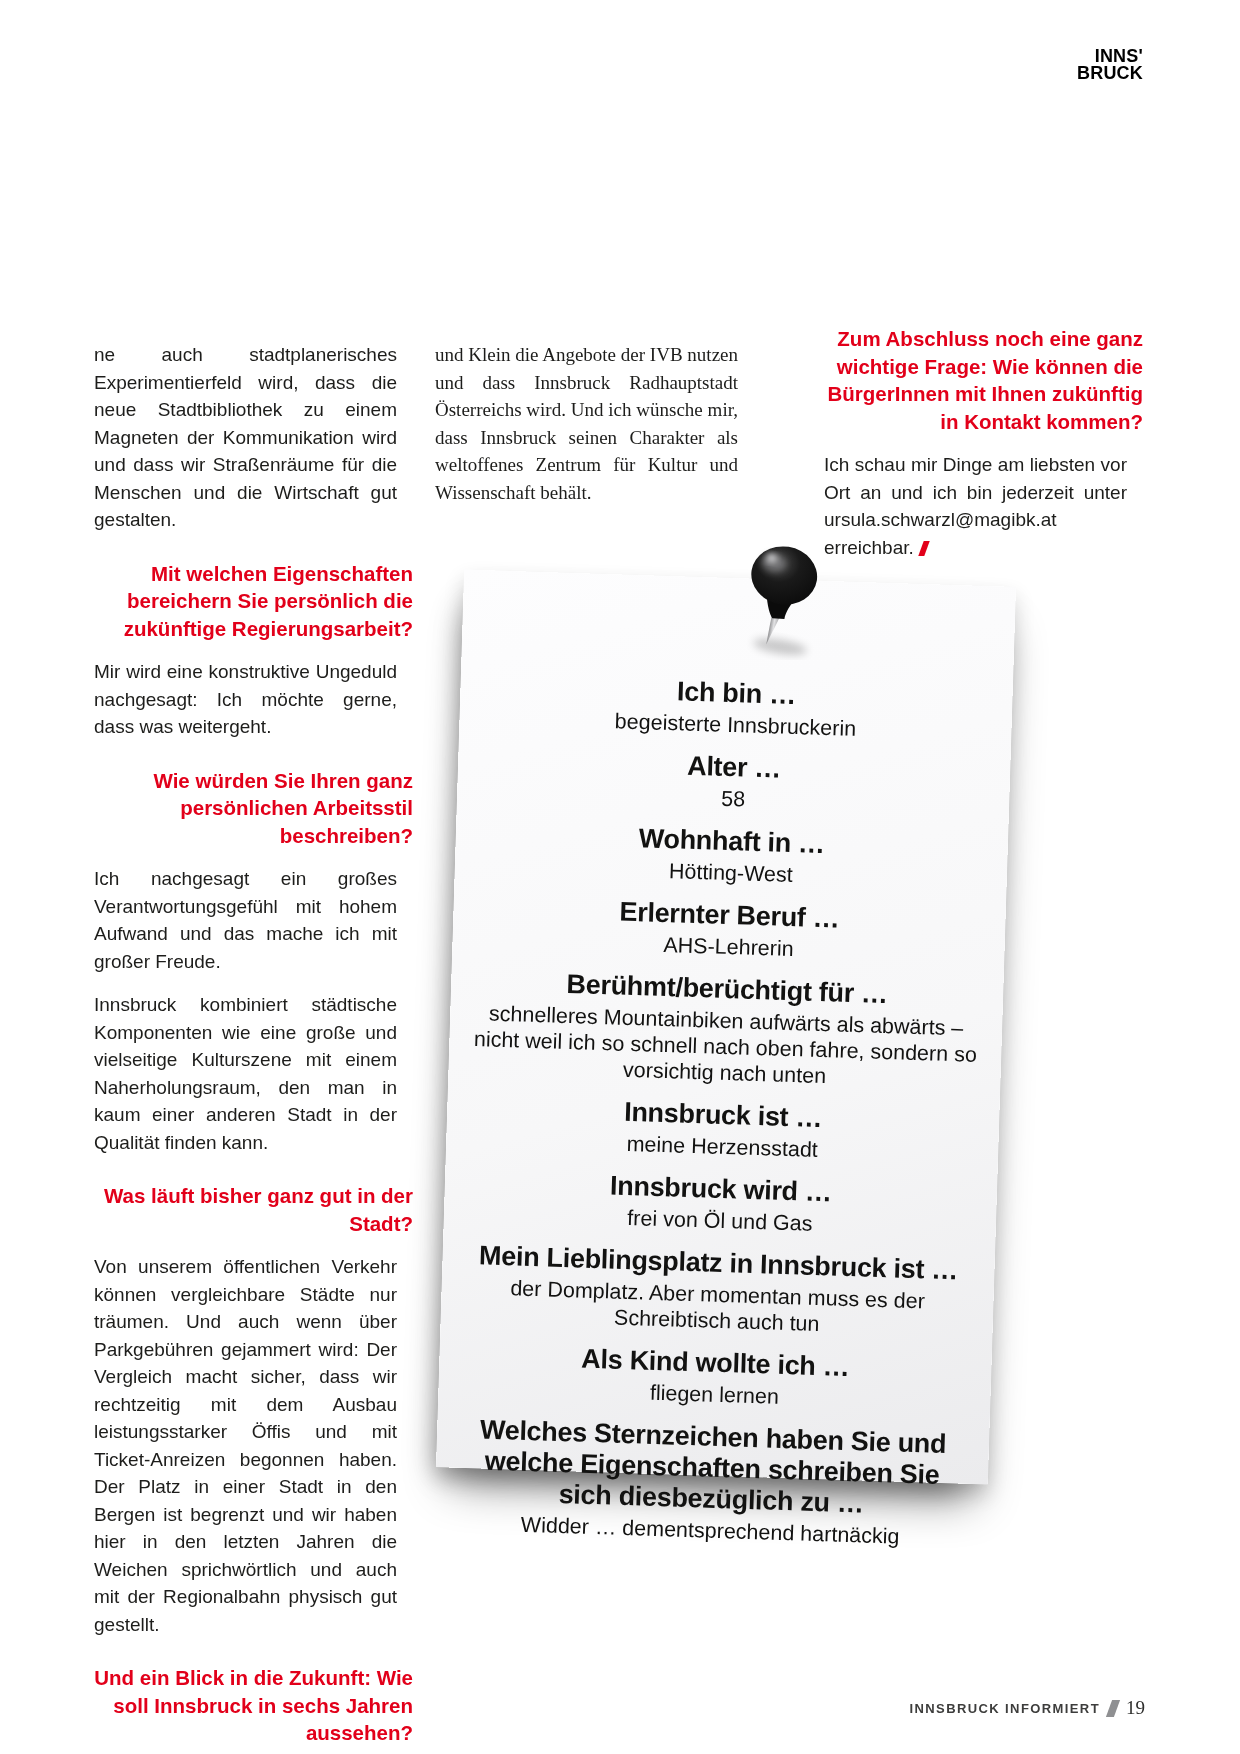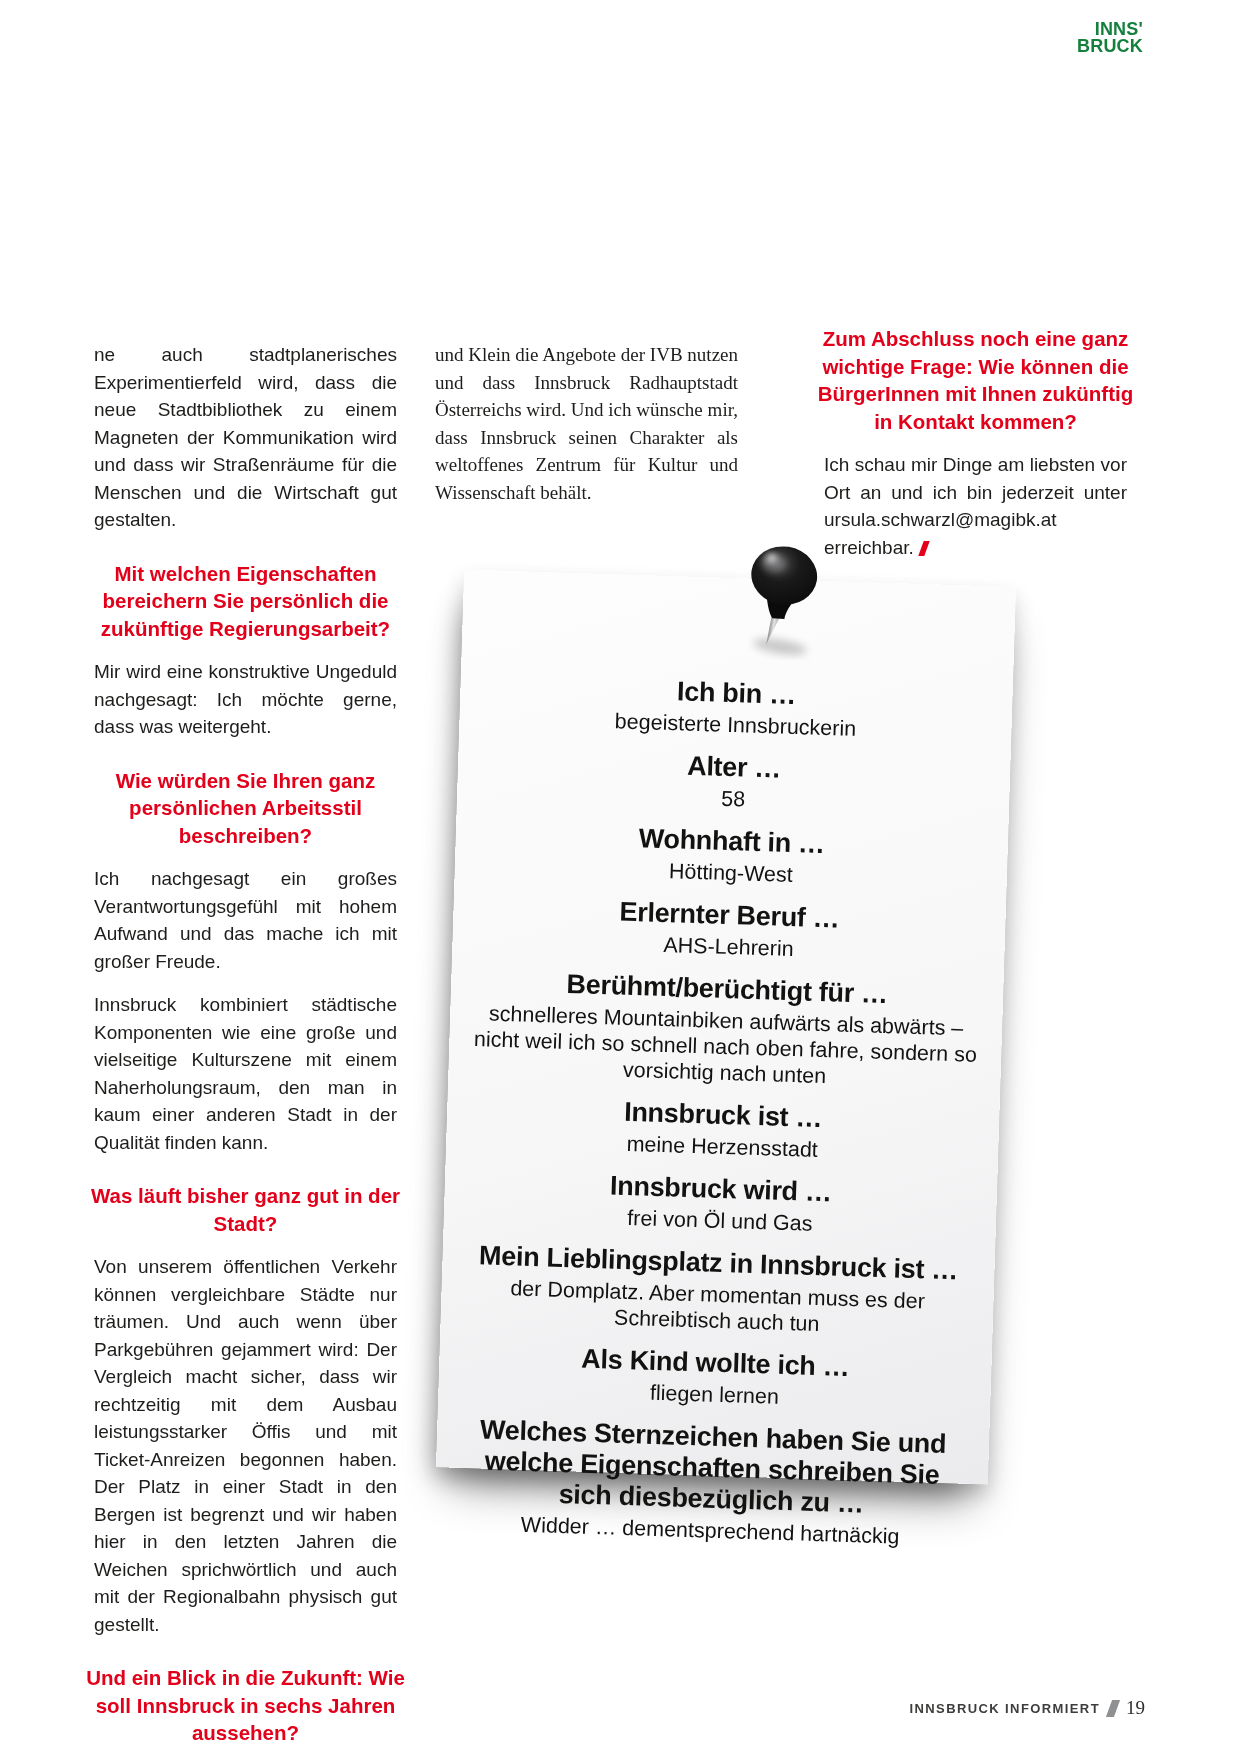--- a/index.html
+++ b/index.html
@@ -6,37 +6,37 @@
   .page{
     position:relative;
     width:1240px;height:1754px;
     background:#ffffff;
     overflow:hidden;
     font-family:"Liberation Sans","DejaVu Sans",sans-serif;
     color:#1d1d1b;
   }
   
   .logo{
-    position:absolute;top:21px;right:97px;
+    position:absolute;top:48px;right:97px;
     text-align:right;font-weight:700;font-size:18px;line-height:17px;
-    letter-spacing:.2px;color:#15803d;
+    letter-spacing:.2px;color:#000000;
   }
   
   .col{position:absolute;top:325px;width:335px;}
   .col1{left:78px;}
   .col2{left:419px;font-family:Liberation Serif, serif;}
   .col3{left:808px;}
   .body{
     font-size:19px;line-height:27.5px;margin:16px;
     text-align:justify;hyphens:auto;-webkit-hyphens:auto;
     color:#1d1d1b;
   }
   .q{
     font-size:20.5px;line-height:27.5px;font-weight:700;
-    color:#e2001a;margin:26px 0 0 0;text-align:center;
+    color:#e2001a;margin:26px 0 0 0;text-align:right;
   }
   .q.first{margin-top:0;}
   .slash{
     display:inline-block;width:6px;height:15px;
     background:#e2001a;transform:skewX(-20deg);
     margin-left:7px;vertical-align:-2px;
   }
   
   .note{
     position:absolute;left:450px;top:578px;width:552px;height:898px;

